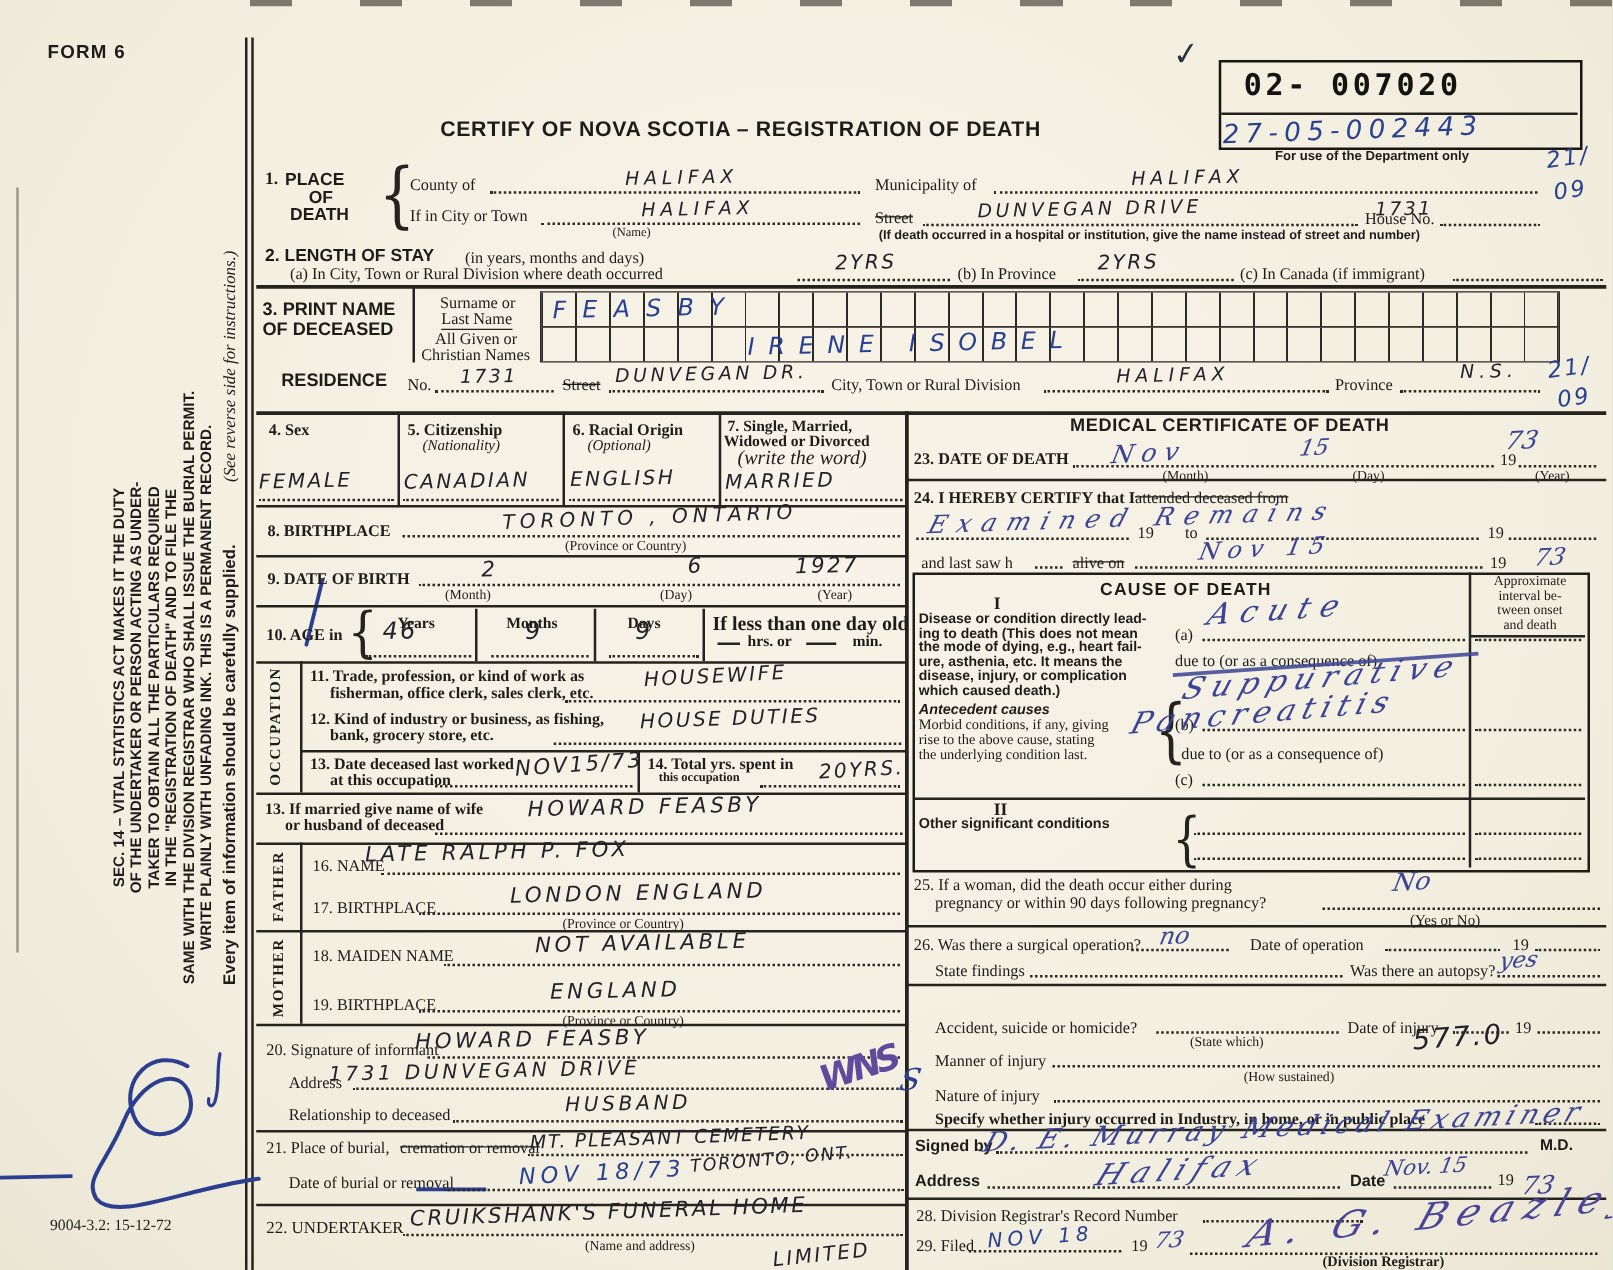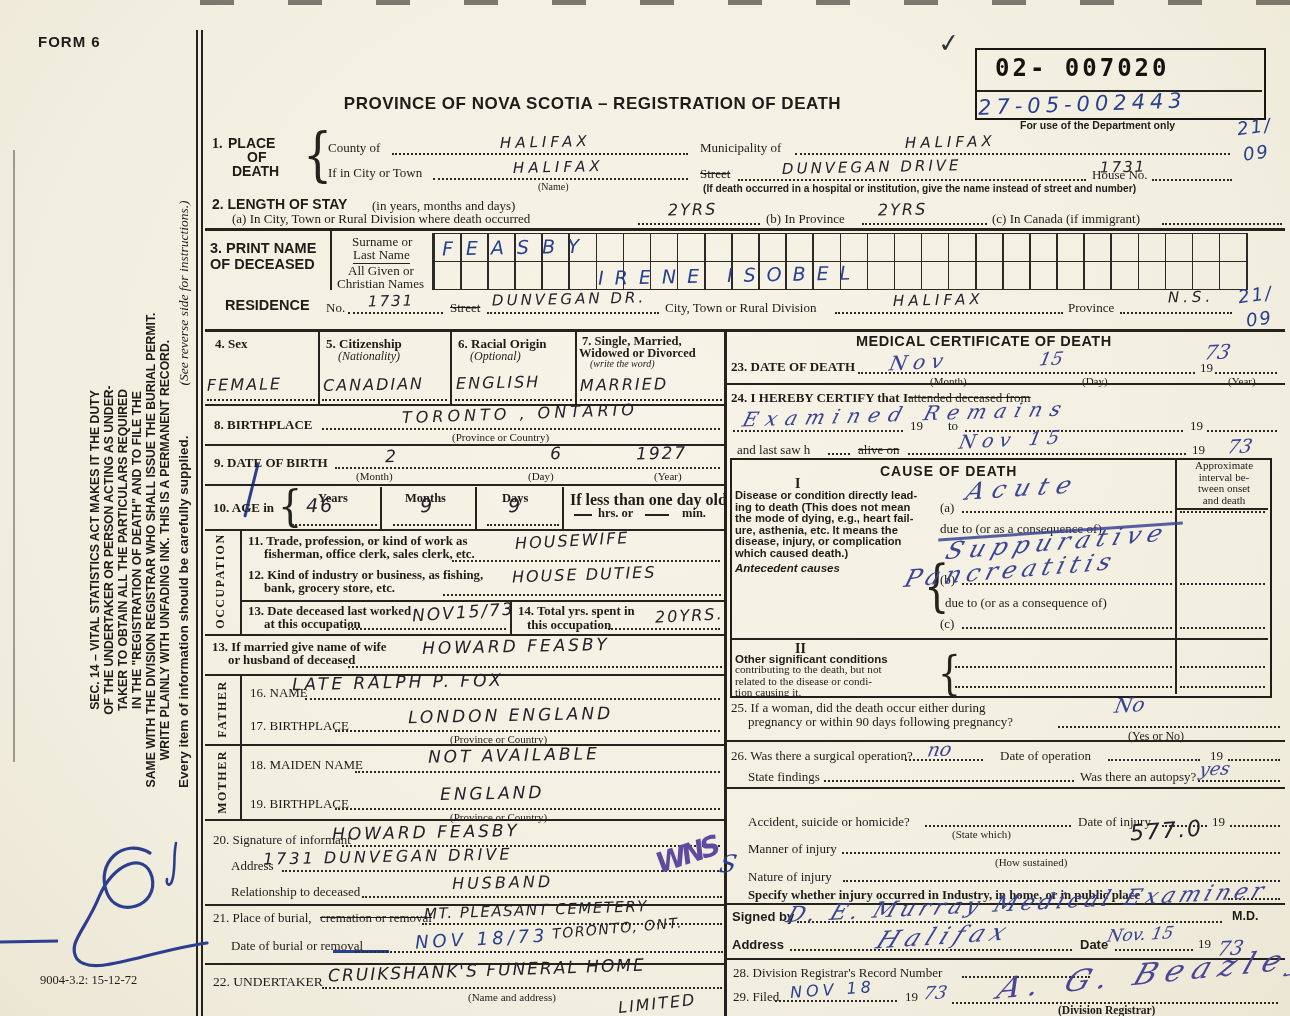--- a/index.html
+++ b/index.html
@@ -59,37 +59,37 @@
   <div class="abs" style="left:0;top:940px;width:58px;height:2.5px;background:#2b3e8f;transform:rotate(-1deg);"></div>
   <div class="abs" style="left:250px;top:462px;width:2.5px;height:56px;background:#2b3e8f;transform:rotate(14deg);border-radius:2px;"></div>
 
   <div class="abs" style="left:938px;top:28px;font-size:26px;color:#2c3340;transform:rotate(-6deg);">✓</div>
   <div class="abs" style="left:975px;top:48px;width:287px;height:68px;border:2.5px solid #171610;"></div>
   <div class="abs ln" style="left:977px;top:90px;width:285px;height:2px;"></div>
   <div class="abs" style="left:995px;top:54px;font-family:'DejaVu Sans Mono',monospace;font-weight:bold;font-size:24px;letter-spacing:3px;color:#14130f;">02-  007020</div>
   <div class="abs hw hwb" style="left:978px;top:92px;font-size:21px;letter-spacing:5px;transform:rotate(-2deg);">27-05-002443</div>
   <div class="abs capb" style="left:1020px;top:119px;font-size:10.5px;">For use of the Department only</div>
 
-  <div class="abs sans b" style="left:320px;top:94px;width:545px;text-align:center;font-size:17px;letter-spacing:.5px;">PROVINCE OF NOVA SCOTIA – REGISTRATION OF DEATH</div>
+  <div class="abs sans b" style="left:320px;top:94px;width:545px;text-align:center;font-size:17px;letter-spacing:.5px;">CERTIFY OF NOVA SCOTIA – REGISTRATION OF DEATH</div>
 
   <div class="abs serb" style="left:212px;top:136px;font-size:14px;">1.</div>
   <div class="abs sans b" style="left:228px;top:135px;font-size:14px;">PLACE</div>
   <div class="abs sans b" style="left:247px;top:149px;font-size:14px;">OF</div>
   <div class="abs sans b" style="left:232px;top:163px;font-size:14px;">DEATH</div>
   <div class="abs brace" style="left:303px;top:128px;font-size:46px;transform:scaleY(1.25);">{</div>
   <div class="abs ser" style="left:328px;top:140px;">County of</div>
   <div class="abs dot" style="left:392px;top:153px;width:296px;"></div>
   <div class="abs hw" style="left:500px;top:133px;letter-spacing:4px;">HALIFAX</div>
   <div class="abs ser" style="left:700px;top:140px;">Municipality of</div>
   <div class="abs dot" style="left:795px;top:153px;width:435px;"></div>
   <div class="abs hw" style="left:905px;top:133px;letter-spacing:4px;">HALIFAX</div>
   <div class="abs ser" style="left:328px;top:165px;">If in City or Town</div>
   <div class="abs dot" style="left:433px;top:178px;width:255px;"></div>
   <div class="abs hw" style="left:513px;top:158px;letter-spacing:4px;">HALIFAX</div>
-  <div class="abs cap" style="left:490px;top:181px;margin-left:48px;">(Name)</div>
+  <div class="abs cap" style="left:490px;top:181px;">(Name)</div>
   <div class="abs ser strike" style="left:700px;top:166px;">Street</div>
   <div class="abs dot" style="left:738px;top:179px;width:348px;"></div>
   <div class="abs hw" style="left:782px;top:158px;letter-spacing:3px;">DUNVEGAN  DRIVE</div>
   <div class="abs ser" style="left:1092px;top:167px;">House No.</div>
   <div class="abs dot" style="left:1152px;top:179px;width:80px;"></div>
   <div class="abs hw" style="left:1100px;top:158px;">1731</div>
   <div class="abs capb" style="left:703px;top:183px;font-size:10.2px;">(If death occurred in a hospital or institution, give the name instead of street and number)</div>
   <div class="abs hw hwb" style="left:1237px;top:116px;font-size:18px;transform:rotate(-8deg);">21/</div>
   <div class="abs hw hwb" style="left:1243px;top:142px;font-size:18px;transform:rotate(-8deg);">09</div>
 
@@ -140,21 +140,21 @@
   <div class="abs ln" style="left:318px;top:331px;width:1.5px;height:73px;"></div>
   <div class="abs ln" style="left:450px;top:331px;width:1.5px;height:73px;"></div>
   <div class="abs ln" style="left:575px;top:331px;width:1.5px;height:73px;"></div>
   <div class="abs serb" style="left:215px;top:336px;">4. Sex</div>
   <div class="abs serb" style="left:326px;top:336px;">5. Citizenship</div>
   <div class="abs ser it" style="left:338px;top:349px;font-size:12px;">(Nationality)</div>
   <div class="abs serb" style="left:458px;top:336px;">6. Racial Origin</div>
   <div class="abs ser it" style="left:470px;top:349px;font-size:12px;">(Optional)</div>
   <div class="abs serb" style="left:582px;top:334px;font-size:12.5px;">7. Single, Married,</div>
   <div class="abs serb" style="left:579px;top:346px;font-size:12.5px;">Widowed or Divorced</div>
-  <div class="abs ser it" style="left:590px;top:358px;font-size:10px;">(write the word)</div>
+  <div class="abs ser it" style="left:590px;top:358px;font-size:16px;">(write the word)</div>
   <div class="abs hw" style="left:207px;top:375px;font-size:16px;">FEMALE</div>
   <div class="abs hw" style="left:323px;top:375px;font-size:16px;">CANADIAN</div>
   <div class="abs hw" style="left:456px;top:373px;font-size:16px;">ENGLISH</div>
   <div class="abs hw" style="left:580px;top:375px;font-size:16px;">MARRIED</div>
   <div class="abs dot" style="left:207px;top:399px;width:108px;"></div>
   <div class="abs dot" style="left:322px;top:399px;width:125px;"></div>
   <div class="abs dot" style="left:455px;top:399px;width:117px;"></div>
   <div class="abs dot" style="left:580px;top:399px;width:142px;"></div>
   <div class="abs ln" style="left:205px;top:404px;width:519px;height:1.5px;"></div>
 
@@ -205,21 +205,21 @@
   <div class="abs serb" style="left:264px;top:581px;font-size:12.8px;">bank, grocery store, etc.</div>
   <div class="abs hw" style="left:512px;top:565px;font-size:16px;transform:rotate(-2deg);">HOUSE DUTIES</div>
   <div class="abs dot" style="left:443px;top:594px;width:278px;"></div>
   <div class="abs ln" style="left:240px;top:600px;width:484px;height:1.5px;"></div>
   <div class="abs serb" style="left:248px;top:604px;font-size:12.8px;">13. Date deceased last worked</div>
   <div class="abs serb" style="left:264px;top:617px;font-size:12.8px;">at this occupation</div>
   <div class="abs hw" style="left:412px;top:602px;font-size:17px;transform:rotate(-4deg);">NOV15/73</div>
   <div class="abs dot" style="left:348px;top:628px;width:158px;"></div>
   <div class="abs ln" style="left:510px;top:600px;width:1.5px;height:34px;"></div>
   <div class="abs serb" style="left:518px;top:604px;font-size:12.8px;">14. Total yrs. spent in</div>
-  <div class="abs serb" style="left:527px;top:617px;font-size:13px;text-align:right;">this occupation</div>
+  <div class="abs serb" style="left:527px;top:617px;font-size:10px;text-align:right;">this occupation</div>
   <div class="abs hw" style="left:655px;top:606px;font-size:16px;transform:rotate(-3deg);">20YRS.</div>
   <div class="abs dot" style="left:608px;top:628px;width:112px;"></div>
   <div class="abs ln" style="left:205px;top:634px;width:519px;height:1.5px;"></div>
 
   <div class="abs serb" style="left:212px;top:640px;font-size:12.8px;">13. If married give name of wife</div>
   <div class="abs serb" style="left:228px;top:653px;font-size:12.8px;">or husband of deceased</div>
   <div class="abs hw" style="left:422px;top:636px;font-size:17px;letter-spacing:3px;">HOWARD   FEASBY</div>
   <div class="abs dot" style="left:348px;top:666px;width:374px;"></div>
   <div class="abs ln" style="left:205px;top:674px;width:519px;height:1.5px;"></div>
 
@@ -324,35 +324,35 @@
     <div>disease, injury, or complication</div>
     <div>which caused death.)</div>
   </div>
   <div class="abs ser" style="left:940px;top:500px;">(a)</div>
   <div class="abs dot" style="left:962px;top:511px;width:210px;"></div>
   <div class="abs script" style="left:968px;top:474px;font-size:24px;letter-spacing:8px;transform:skewX(-20deg) rotate(-4deg);">Acute</div>
   <div class="abs ser" style="left:940px;top:521px;">due to (or as a consequence of)</div>
   <div class="abs script" style="left:950px;top:528px;font-size:24px;letter-spacing:6px;transform:skewX(-22deg) rotate(-5deg);">Suppurative</div>
   <div class="abs" style="left:938px;top:530px;width:245px;height:2.5px;background:#3a4494;transform:rotate(-4deg);opacity:.85;"></div>
   <div class="abs sans b" style="left:735px;top:562px;font-size:11.5px;font-style:italic;">Antecedent causes</div>
+  <div class="abs ser" style="left:735px;top:574px;width:200px;font-size:11.5px;line-height:12px;white-space:normal;">
+    <div>Morbid conditions, if any, giving</div>
+    <div>rise to the above cause, stating</div>
+    <div>the underlying condition last.</div>
+  </div>
   <div class="abs brace" style="left:924px;top:562px;font-size:40px;transform:scaleY(1.4);">{</div>
   <div class="abs ser" style="left:940px;top:572px;">(b)</div>
   <div class="abs dot" style="left:962px;top:583px;width:210px;"></div>
   <div class="abs script" style="left:908px;top:556px;font-size:24px;letter-spacing:5px;transform:skewX(-20deg) rotate(-5deg);">Pancreatitis</div>
   <div class="abs ser" style="left:945px;top:595px;">due to (or as a consequence of)</div>
   <div class="abs ser" style="left:940px;top:616px;">(c)</div>
   <div class="abs dot" style="left:962px;top:627px;width:210px;"></div>
   <div class="abs ln" style="left:732px;top:638px;width:536px;height:1.5px;"></div>
   <div class="abs serb" style="left:795px;top:641px;font-size:14px;">II</div>
   <div class="abs sans b" style="left:735px;top:653px;font-size:11.5px;">Other significant conditions</div>
-  <div class="abs ser" style="left:735px;top:664px;width:205px;font-size:11.2px;line-height:11.6px;white-space:normal;">
-    <div>contributing to the death, but not</div>
-    <div>related to the disease or condi-</div>
-    <div>tion causing it.</div>
-  </div>
   <div class="abs brace" style="left:938px;top:652px;font-size:36px;transform:scaleY(1.3);">{</div>
   <div class="abs dot" style="left:955px;top:666px;width:217px;"></div>
   <div class="abs dot" style="left:955px;top:686px;width:217px;"></div>
   <div class="abs dot" style="left:1180px;top:511px;width:85px;"></div>
   <div class="abs dot" style="left:1180px;top:583px;width:85px;"></div>
   <div class="abs dot" style="left:1180px;top:627px;width:85px;"></div>
   <div class="abs dot" style="left:1180px;top:666px;width:85px;"></div>
   <div class="abs dot" style="left:1180px;top:686px;width:85px;"></div>
 
   <div class="abs ser" style="left:731px;top:700px;">25. If a woman, did the death occur either during</div>

